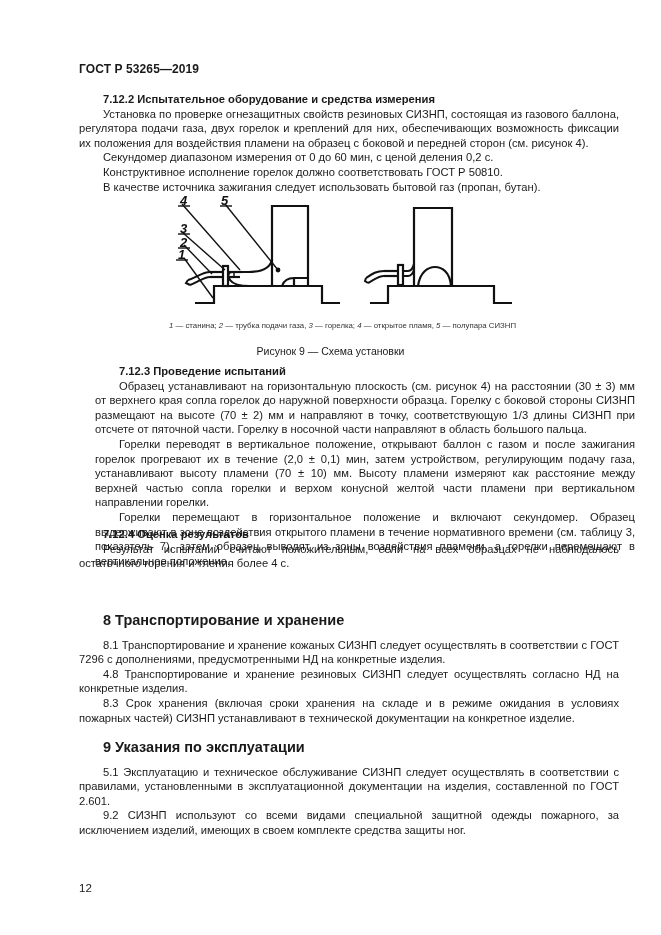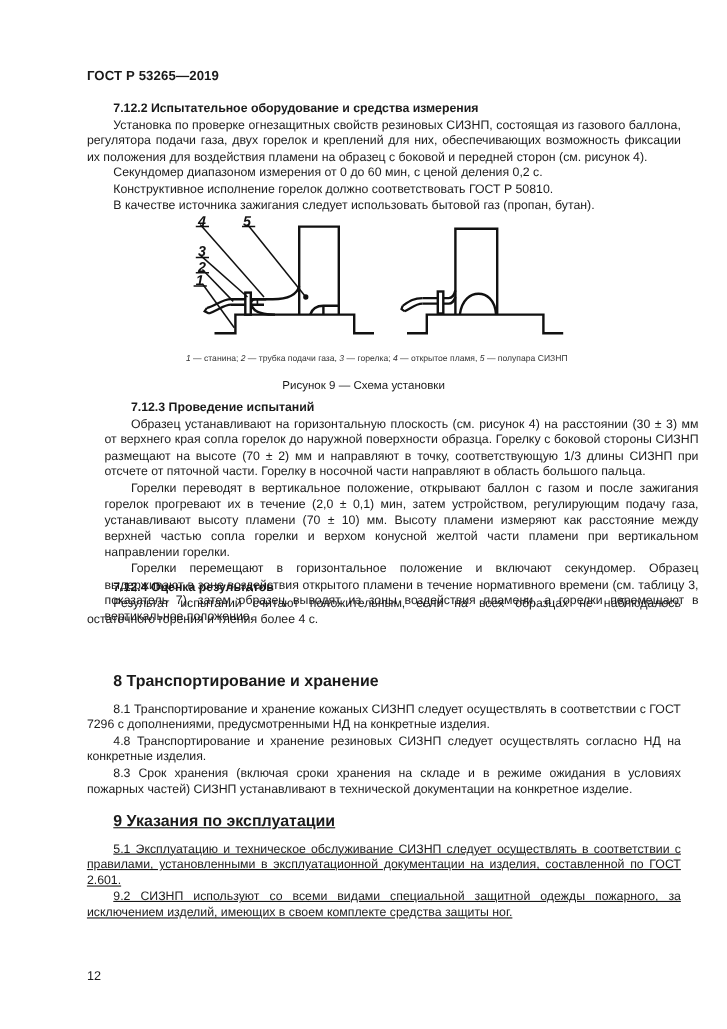--- a/index.html
+++ b/index.html
@@ -110,20 +110,20 @@
     <p class="p">Результат испытаний считают положительным, если на всех образцах не наблюдалось остаточного горения и тления более 4 с.</p>
   </div>
 
   <div class="content" style="top:613px;">
     <p class="h2" style="margin-bottom:10px;">8 Транспортирование и хранение</p>
     <p class="p">8.1 Транспортирование и хранение кожаных СИЗНП следует осуществлять в соответствии с ГОСТ 7296 с дополнениями, предусмотренными НД на конкретные изделия.</p>
     <p class="p">4.8 Транспортирование и хранение резиновых СИЗНП следует осуществлять согласно НД на конкретные изделия.</p>
     <p class="p">8.3 Срок хранения (включая сроки хранения на складе и в режиме ожидания в условиях пожарных частей) СИЗНП устанавливают в технической документации на конкретное изделие.</p>
   </div>
 
-  <div class="content" style="top:740px;text-decoration:underline;">
+  <div class="content" style="top:740px;">
     <p class="h2" style="margin-bottom:10px;">9 Указания по эксплуатации</p>
     <p class="p">5.1 Эксплуатацию и техническое обслуживание СИЗНП следует осуществлять в соответствии с правилами, установленными в эксплуатационной документации на изделия, составленной по ГОСТ 2.601.</p>
     <p class="p">9.2 СИЗНП используют со всеми видами специальной защитной одежды пожарного, за исключением изделий, имеющих в своем комплекте средства защиты ног.</p>
   </div>
 
   <div class="pageno">12</div>
 </div>
 
 </body></html>

